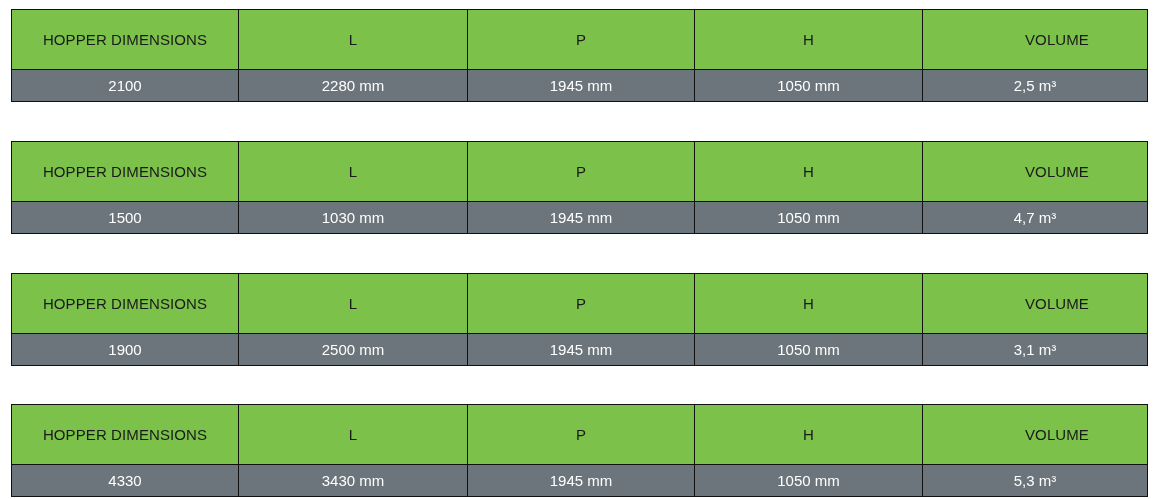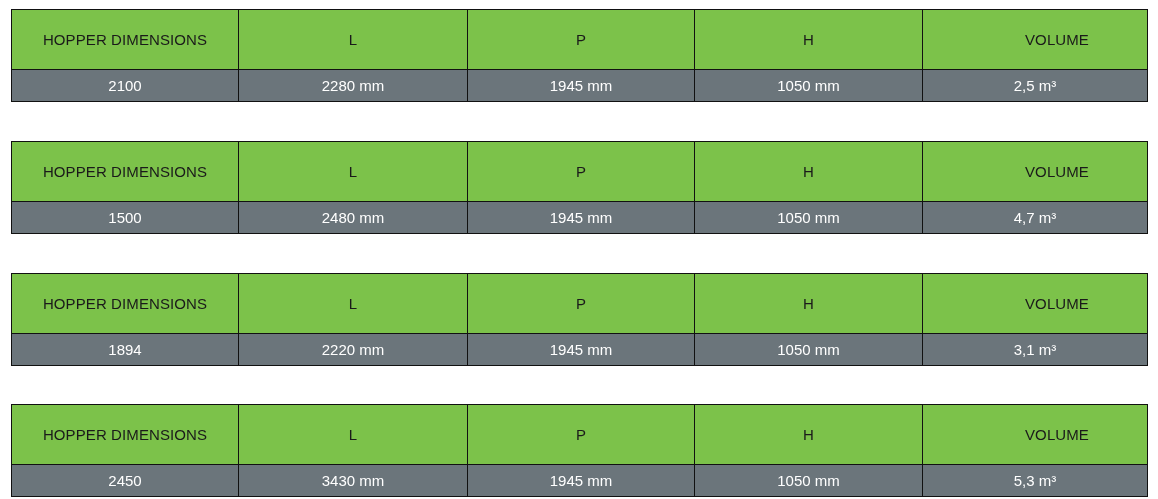--- a/index.html
+++ b/index.html
@@ -116,21 +116,21 @@
         <th>HOPPER DIMENSIONS</th>
         <th>L</th>
         <th>P</th>
         <th>H</th>
         <th>VOLUME</th>
       </tr>
     </thead>
     <tbody>
       <tr class="data-row">
         <td>1500</td>
-        <td>2480 mm</td>
+        <td>1030 mm</td>
         <td>1945 mm</td>
         <td>1050 mm</td>
         <td>4,7 m³</td>
       </tr>
     </tbody>
   </table>
 
   <table class="spec-table t2">
     <colgroup>
       <col class="c-model">
@@ -143,22 +143,22 @@
       <tr class="header-row">
         <th>HOPPER DIMENSIONS</th>
         <th>L</th>
         <th>P</th>
         <th>H</th>
         <th>VOLUME</th>
       </tr>
     </thead>
     <tbody>
       <tr class="data-row">
-        <td>1894</td>
-        <td>2220 mm</td>
+        <td>1900</td>
+        <td>2500 mm</td>
         <td>1945 mm</td>
         <td>1050 mm</td>
         <td>3,1 m³</td>
       </tr>
     </tbody>
   </table>
 
   <table class="spec-table t3">
     <colgroup>
       <col class="c-model">
@@ -171,21 +171,21 @@
       <tr class="header-row">
         <th>HOPPER DIMENSIONS</th>
         <th>L</th>
         <th>P</th>
         <th>H</th>
         <th>VOLUME</th>
       </tr>
     </thead>
     <tbody>
       <tr class="data-row">
-        <td>2450</td>
+        <td>4330</td>
         <td>3430 mm</td>
         <td>1945 mm</td>
         <td>1050 mm</td>
         <td>5,3 m³</td>
       </tr>
     </tbody>
   </table>
 
 </div>
 

